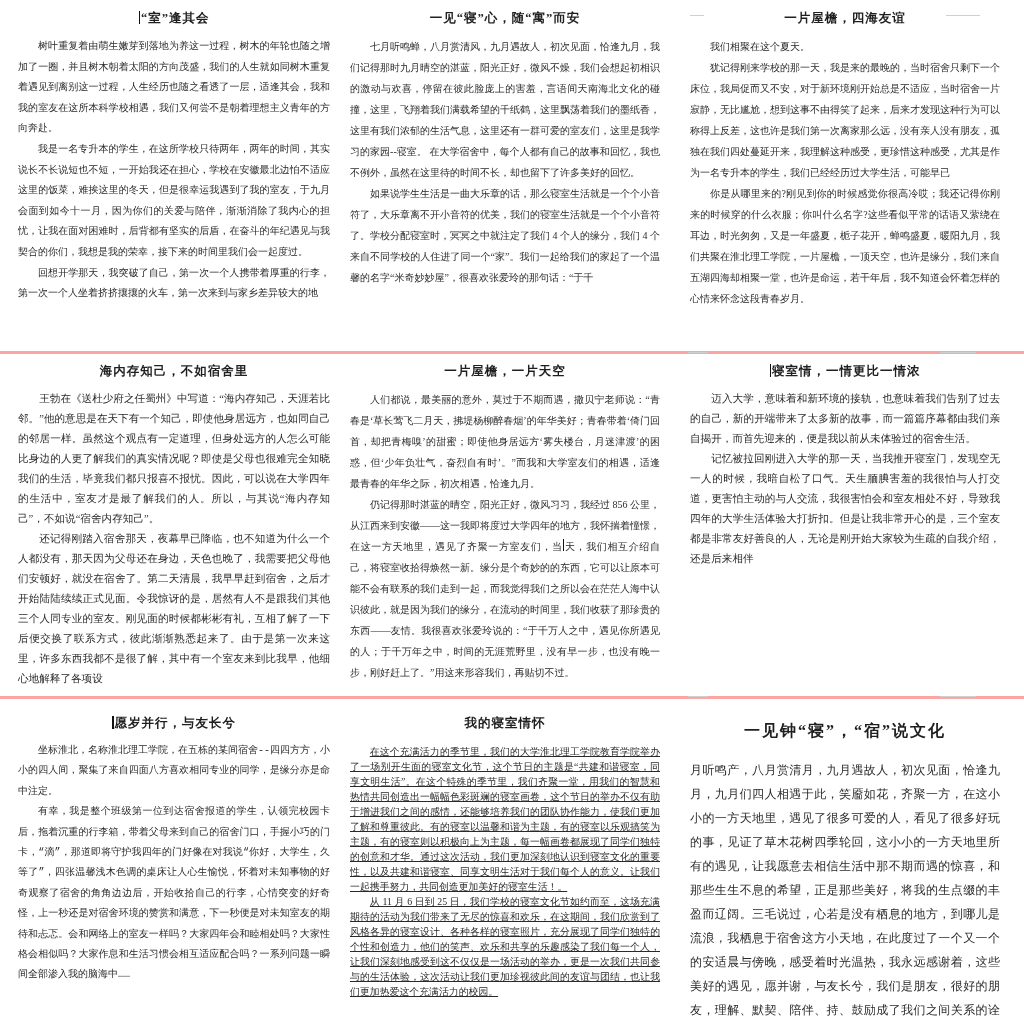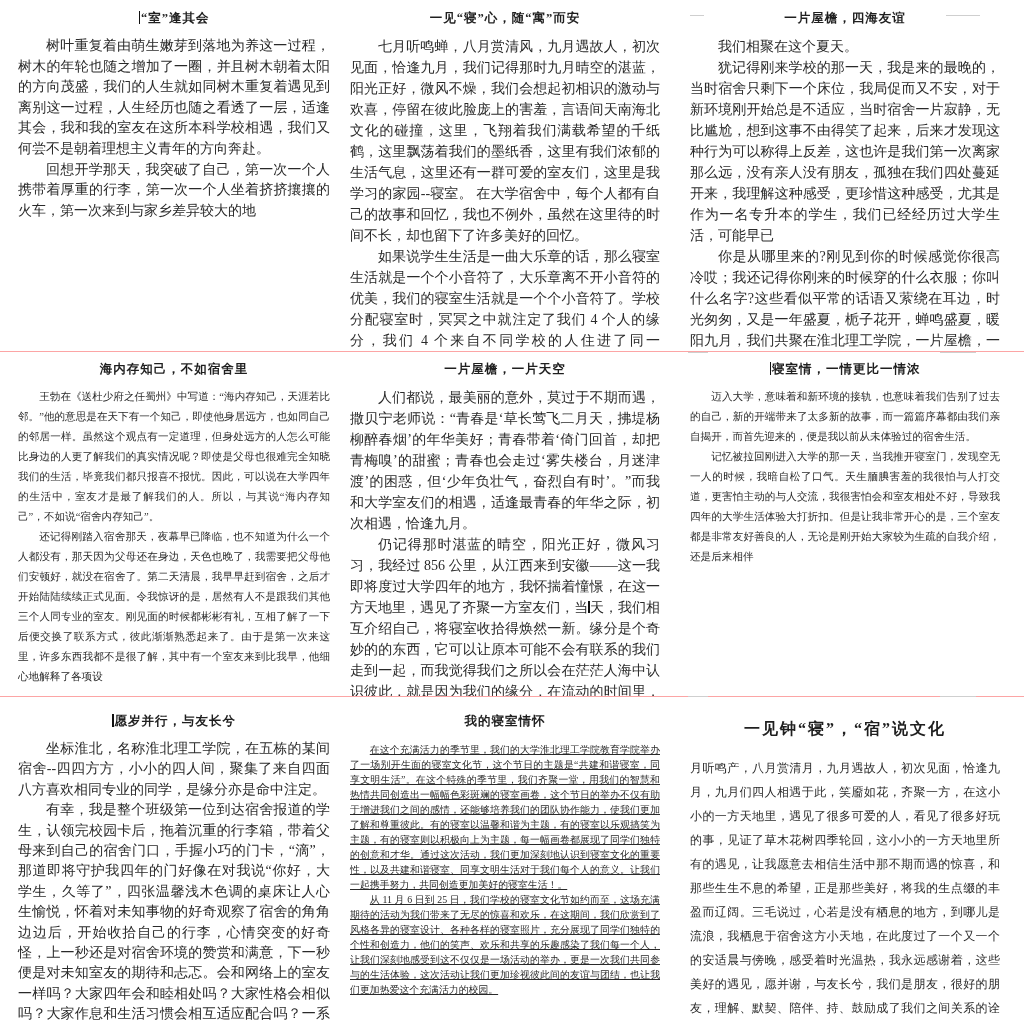--- a/index.html
+++ b/index.html
@@ -22,56 +22,57 @@
   .col3 { padding:8px 24px 0 14px; }
   .row2 { padding-top:7px; }
   .row3 { padding-top:14px; }
 
   .sec-title {
     text-align:center; font-weight:bold; font-size:12.5px;
     margin:2px 0 9px 0; letter-spacing:1px; color:#1f1f1f;
   }
   .para {
     margin:0; text-indent:2em; text-align:justify;
-    font-size:14px; line-height:21px; color:#2a2a2a;
+    font-size:10px; line-height:21px; color:#2a2a2a;
     text-justify:inter-ideograph;
   }
   
   .p11 .para { line-height:20.6px; }
   .p21 .para { font-size:10.6px; line-height:20px; }
   .p23 .para { font-size:10.6px; line-height:20px; }
-  .p31 .para { line-height:20.4px; }
+  .p31 .para { line-height:20.4px;font-family:Liberation Mono, monospace; }
   .p32 .para { font-size:9.9px; line-height:15px;text-decoration:underline; }
   .p32 .sec-title { margin-bottom:12px; }
   .p33 .sec-title { font-size:16px; letter-spacing:2px; margin:8px 0 16px 0; }
   .p33 .para { font-size:12px; line-height:24px; }
   .p33 .para.no-indent { text-indent:0; }
 
   .byline {
     text-align:right; font-size:11px; line-height:20px;
     margin:0 4px 4px 0; color:#2a2a2a;
   }
 
   .caret {
     display:inline-block; width:1.5px; height:13px;
     background:#111; vertical-align:-2px; margin-right:1px;
   }
   .caret.inline { height:12px; margin:0; vertical-align:-1px; }
 
   .edge-mark { position:absolute; height:1px; background:#cfcfcf; }
-  .row2.page, .row3.page { border-top:1px solid #fca5a5; }
+  .row2.page, .row3.page { border-top:3px solid #fca5a5; }
 </style>
 </head>
 <body>
 
 <div class="pages-grid">
 
   <div class="page col1 row1 p11">
     <div class="sec-title"><span class="caret"></span><span>“室”逢其会</span></div>
     <p class="para">树叶重复着由萌生嫩芽到落地为养这一过程，树木的年轮也随之增加了一圈，并且树木朝着太阳的方向茂盛，我们的人生就如同树木重复着遇见到离别这一过程，人生经历也随之看透了一层，适逢其会，我和我的室友在这所本科学校相遇，我们又何尝不是朝着理想主义青年的方向奔赴。</p>
+    <p class="para">我是一名专升本的学生，在这所学校只待两年，两年的时间，其实说长不长说短也不短，一开始我还在担心，学校在安徽最北边怕不适应这里的饭菜，难挨这里的冬天，但是很幸运我遇到了我的室友，于九月会面到如今十一月，因为你们的关爱与陪伴，渐渐消除了我内心的担忧，让我在面对困难时，后背都有坚实的后盾，在奋斗的年纪遇见与我契合的你们，我想是我的荣幸，接下来的时间里我们会一起度过。</p>
     <p class="para">回想开学那天，我突破了自己，第一次一个人携带着厚重的行李，第一次一个人坐着挤挤攘攘的火车，第一次来到与家乡差异较大的地</p>
   </div>
 
   <div class="page col2 row1 p12">
     <div class="sec-title">一见“寝”心，随“寓”而安</div>
     <p class="para">七月听鸣蝉，八月赏清风，九月遇故人，初次见面，恰逢九月，我们记得那时九月晴空的湛蓝，阳光正好，微风不燥，我们会想起初相识的激动与欢喜，停留在彼此脸庞上的害羞，言语间天南海北文化的碰撞，这里，飞翔着我们满载希望的千纸鹤，这里飘荡着我们的墨纸香，这里有我们浓郁的生活气息，这里还有一群可爱的室友们，这里是我学习的家园--寝室。 在大学宿舍中，每个人都有自己的故事和回忆，我也不例外，虽然在这里待的时间不长，却也留下了许多美好的回忆。</p>
     <p class="para">如果说学生生活是一曲大乐章的话，那么寝室生活就是一个个小音符了，大乐章离不开小音符的优美，我们的寝室生活就是一个个小音符了。学校分配寝室时，冥冥之中就注定了我们 4 个人的缘分，我们 4 个来自不同学校的人住进了同一个“家”。我们一起给我们的家起了一个温馨的名字“米奇妙妙屋”，很喜欢张爱玲的那句话：“于千</p>
   </div>
 
   <div class="page col3 row1 p13">
@@ -82,21 +83,21 @@
   </div>
 
   <div class="page col1 row2 p21">
     <div class="sec-title">海内存知己，不如宿舍里</div>
     <p class="para">王勃在《送杜少府之任蜀州》中写道：“海内存知己，天涯若比邻。”他的意思是在天下有一个知己，即使他身居远方，也如同自己的邻居一样。虽然这个观点有一定道理，但身处远方的人怎么可能比身边的人更了解我们的真实情况呢？即使是父母也很难完全知晓我们的生活，毕竟我们都只报喜不报忧。因此，可以说在大学四年的生活中，室友才是最了解我们的人。所以，与其说“海内存知己”，不如说“宿舍内存知己”。</p>
     <p class="para">还记得刚踏入宿舍那天，夜幕早已降临，也不知道为什么一个人都没有，那天因为父母还在身边，天色也晚了，我需要把父母他们安顿好，就没在宿舍了。第二天清晨，我早早赶到宿舍，之后才开始陆陆续续正式见面。令我惊讶的是，居然有人不是跟我们其他三个人同专业的室友。刚见面的时候都彬彬有礼，互相了解了一下后便交换了联系方式，彼此渐渐熟悉起来了。由于是第一次来这里，许多东西我都不是很了解，其中有一个室友来到比我早，他细心地解释了各项设</p>
   </div>
 
   <div class="page col2 row2 p22">
     <div class="sec-title">一片屋檐，一片天空</div>
-    <p class="para">人们都说，最美丽的意外，莫过于不期而遇，撒贝宁老师说：“青春是‘草长莺飞二月天，拂堤杨柳醉春烟’的年华美好；青春带着‘倚门回首，却把青梅嗅’的甜蜜；青春也会走过‘雾失楼台，月迷津渡’的困惑，但‘少年负壮气，奋烈自有时’。”而我和大学室友们的相遇，适逢最青春的年华之际，初次相遇，恰逢九月。</p>
+    <p class="para">人们都说，最美丽的意外，莫过于不期而遇，撒贝宁老师说：“青春是‘草长莺飞二月天，拂堤杨柳醉春烟’的年华美好；青春带着‘倚门回首，却把青梅嗅’的甜蜜；即使他身居远方‘雾失楼台，月迷津渡’的困惑，但‘少年负壮气，奋烈自有时’。”而我和大学室友们的相遇，适逢最青春的年华之际，初次相遇，恰逢九月。</p>
     <p class="para"><span>仍记得那时湛蓝的晴空，阳光正好，微风习习，我经过 856 公里，从江西来到安徽——这一我即将度过大学四年的地方，我怀揣着憧憬，在这一方天地里，遇见了齐聚一方室友们，当</span><span class="caret inline"></span><span>天，我们相互介绍自己，将寝室收拾得焕然一新。缘分是个奇妙的的东西，它可以让原本可能不会有联系的我们走到一起，而我觉得我们之所以会在茫茫人海中认识彼此，就是因为我们的缘分，在流动的时间里，我们收获了那珍贵的东西——友情。我很喜欢张爱玲说的：“于千万人之中，遇见你所遇见的人；于千万年之中，时间的无涯荒野里，没有早一步，也没有晚一步，刚好赶上了。”用这来形容我们，再贴切不过。</span></p>
   </div>
 
   <div class="page col3 row2 p23">
     <div class="sec-title"><span class="caret"></span><span>寝室情，一情更比一情浓</span></div>
     <p class="para">迈入大学，意味着和新环境的接轨，也意味着我们告别了过去的自己，新的开端带来了太多新的故事，而一篇篇序幕都由我们亲自揭开，而首先迎来的，便是我以前从未体验过的宿舍生活。</p>
     <p class="para">记忆被拉回刚进入大学的那一天，当我推开寝室门，发现空无一人的时候，我暗自松了口气。天生腼腆害羞的我很怕与人打交道，更害怕主动的与人交流，我很害怕会和室友相处不好，导致我四年的大学生活体验大打折扣。但是让我非常开心的是，三个室友都是非常友好善良的人，无论是刚开始大家较为生疏的自我介绍，还是后来相伴</p>
   </div>
 
   <div class="page col1 row3 p31">

